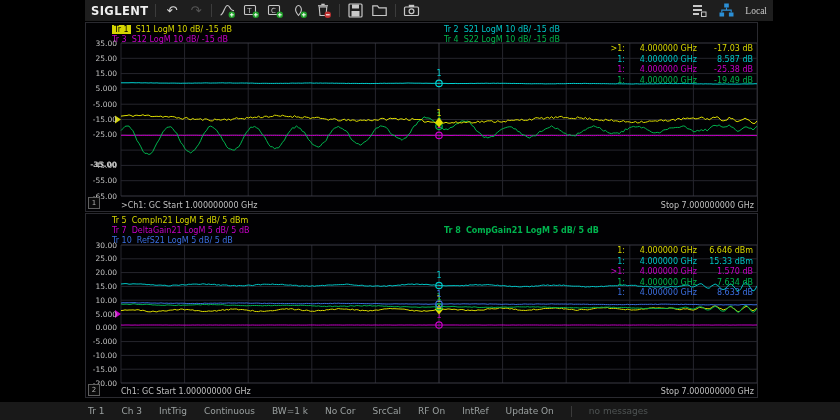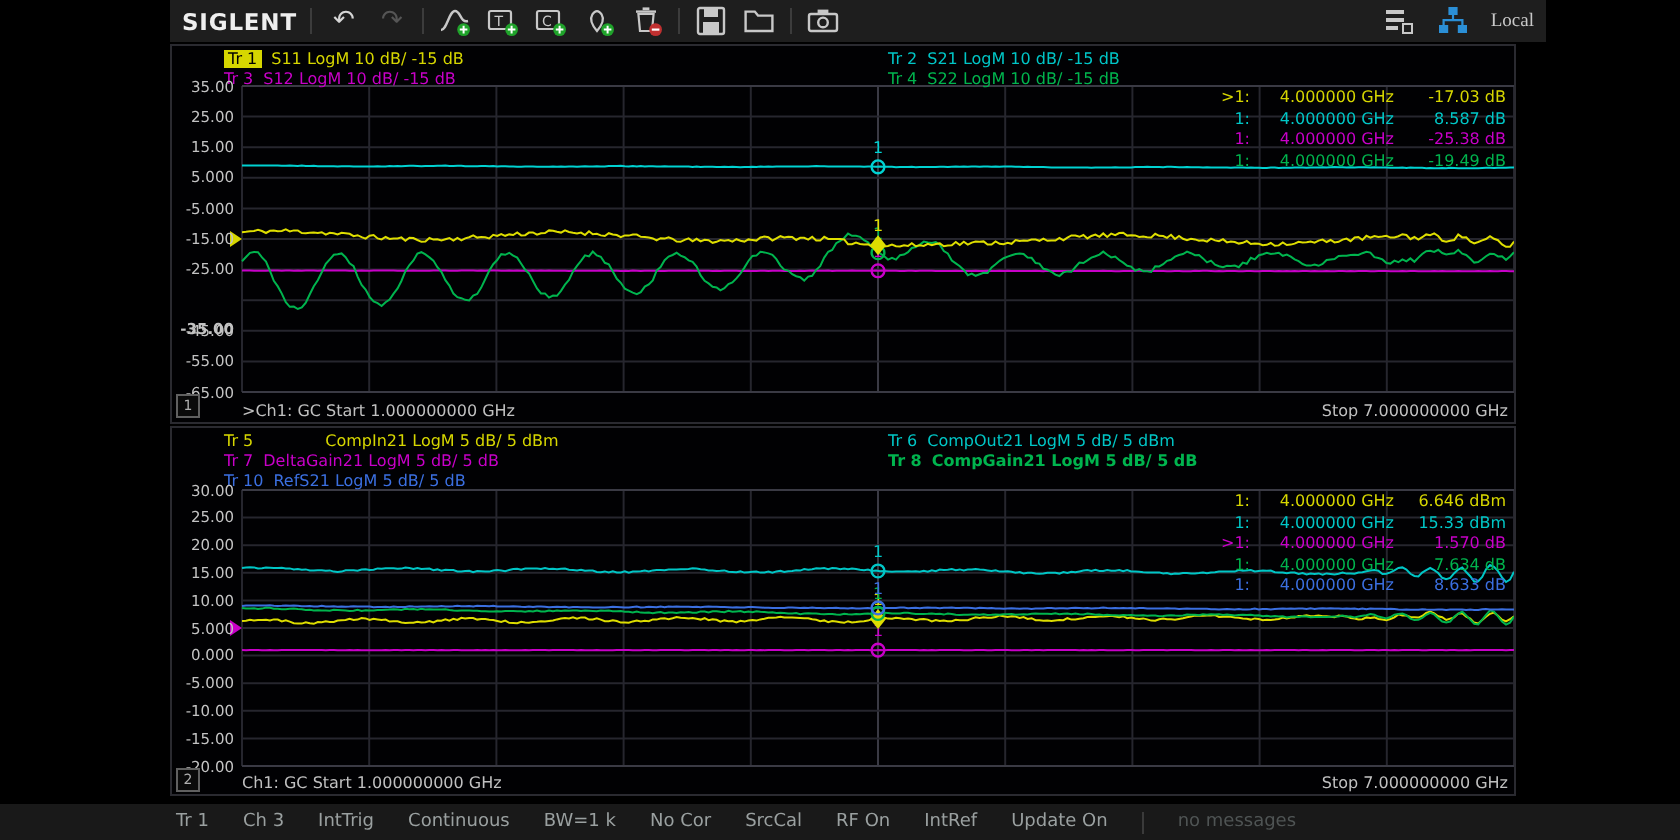--- a/index.html
+++ b/index.html
@@ -244,35 +244,31 @@
         <text x="353" y="104.04" text-anchor="middle" font-size="8" fill="#c800c8" font-family="DejaVu Sans">1</text>
         <polygon points="353,90.45703999999999 357,95.45703999999999 353,100.45703999999999 349,95.45703999999999" fill="#dede00"></polygon>
         <text x="353" y="88.45703999999999" text-anchor="middle" font-size="8" fill="#dede00" font-family="DejaVu Sans">1</text>
         <circle cx="353" cy="92.73016" r="3.2" fill="none" stroke="#00b44e" stroke-width="1.2"></circle>
         <text x="353" y="85.73016" text-anchor="middle" font-size="8" fill="#00b44e" font-family="DejaVu Sans">1</text>
         <circle cx="353" cy="89.97292" r="3.2" fill="none" stroke="#3b6fe0" stroke-width="1.2"></circle>
         <text x="353" y="82.97292" text-anchor="middle" font-size="8" fill="#3b6fe0" font-family="DejaVu Sans">1</text>
         <circle cx="353" cy="71.48920000000001" r="3.2" fill="none" stroke="#00c6c6" stroke-width="1.2"></circle>
         <text x="353" y="64.48920000000001" text-anchor="middle" font-size="8" fill="#00c6c6" font-family="DejaVu Sans">1</text>
       </svg>
-      <div class="tlrow" style="left: 26px; top: 1px; color: rgb(214, 214, 0); gap: 31px;">
+      <div class="tlrow" style="left: 26px; top: 1px; color: rgb(214, 214, 0);">
         <span class="tid">Tr 5</span>
         <span>CompIn21 LogM 5 dB/ 5 dBm</span>
       </div>
       <div class="tlrow" style="left: 26px; top: 11px; color: rgb(200, 0, 200);">
         <span class="tid">Tr 7</span>
         <span>DeltaGain21 LogM 5 dB/ 5 dB</span>
       </div>
       <div class="tlrow" style="left: 26px; top: 21px; color: rgb(59, 111, 224);">
         <span class="tid">Tr 10</span>
         <span>RefS21 LogM 5 dB/ 5 dB</span>
-      </div>
-      <div class="tlrow" style="left: 358px; top: 1px; color: rgb(0, 198, 198);">
-        <span class="tid">Tr 6</span>
-        <span>CompOut21 LogM 5 dB/ 5 dBm</span>
       </div>
       <div class="tlrow" style="left: 358px; top: 11px; color: rgb(0, 180, 78); font-weight: bold;">
         <span class="tid">Tr 8</span>
         <span>CompGain21 LogM 5 dB/ 5 dB</span>
       </div>
       <div class="ylab" style="top: 26.5px;">30.00</div>
       <div class="ylab" style="top: 40.3px;">25.00</div>
       <div class="ylab" style="top: 54.1px;">20.00</div>
       <div class="ylab" style="top: 67.9px;">15.00</div>
       <div class="ylab" style="top: 81.7px;">10.00</div>

